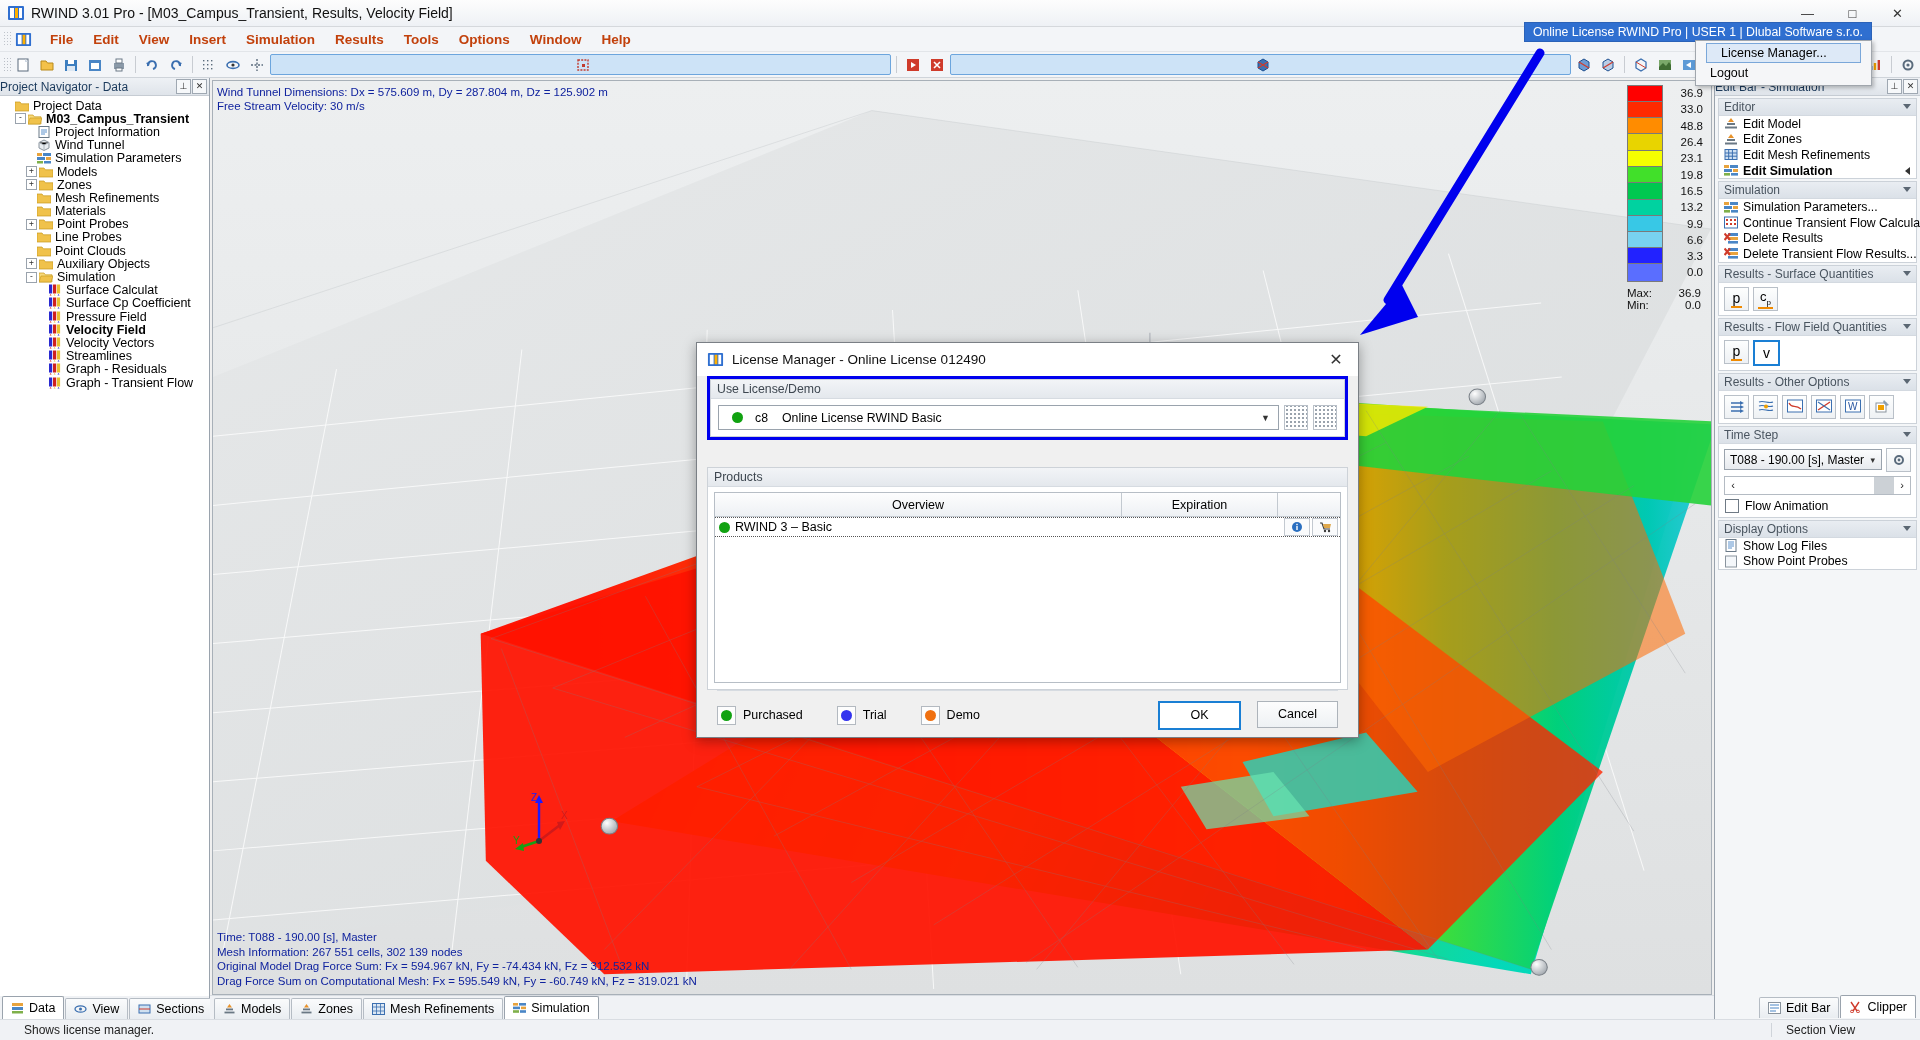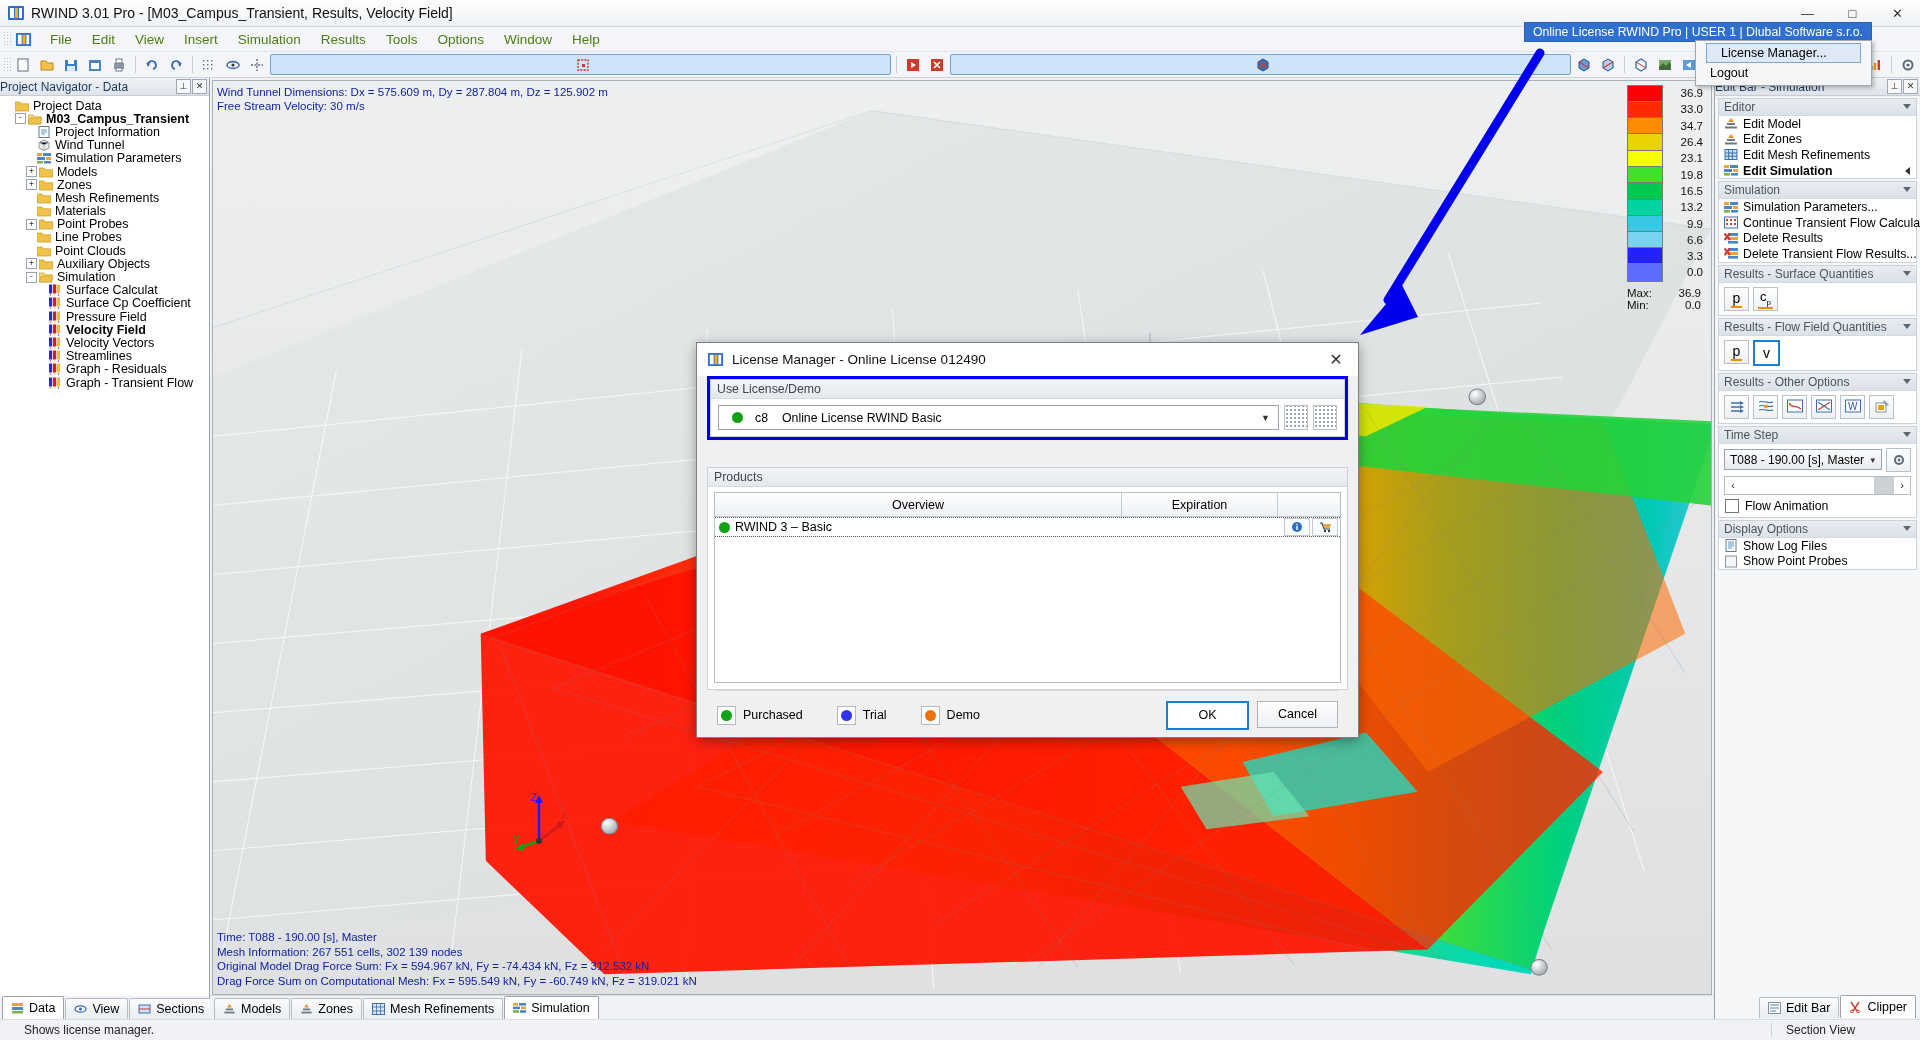--- a/index.html
+++ b/index.html
@@ -19,21 +19,21 @@
   .win-btns{position:absolute;right:0;top:0;height:26px;display:flex;}
   .win-btns div{width:45px;height:26px;display:flex;align-items:center;justify-content:center;
     font-size:13px;color:#333;}
 
   
   .menubar{height:24px;background:#f3f5f8;display:flex;align-items:center;border-bottom:1px solid #e2e5e9;flex:none;position:relative;}
   .menubar .grip{width:8px;height:16px;margin-left:3px;
     background-image:radial-gradient(#b9bec6 40%, transparent 41%);
     background-size:3px 3px;opacity:.9;}
   .menubar .m-icon{width:17px;height:17px;margin:0 8px 0 4px;}
-  .menubar a{padding:3px 10px;font-size:13.5px;color:#4d7c0f;text-decoration:none;white-space:nowrap;}
+  .menubar a{padding:3px 10px;font-size:13.5px;color:#c2410c;text-decoration:none;white-space:nowrap;font-weight:bold;}
 
   
   .toolbar{height:25px;background:#f3f5f8;display:flex;align-items:center;border-bottom:1px solid #cfd4da;flex:none;}
   .toolbar .grip{width:8px;height:16px;margin-left:3px;
     background-image:radial-gradient(#b9bec6 40%, transparent 41%);background-size:3px 3px;}
   .tbtn{width:20px;height:20px;margin:0 1px;display:flex;align-items:center;justify-content:center;border:1px solid transparent;border-radius:2px;}
   .tbtn.sel{border:1px solid #6ca5dd;background:#cde3f7;}
   .tsep{width:1px;height:17px;background:#c8ccd2;margin:0 4px;}
 
   
@@ -152,21 +152,21 @@
   .tr{height:18px;display:flex;align-items:center;border-bottom:1px dotted #555;border-top:1px dotted #555;}
   .tr .cell1{flex:1;display:flex;align-items:center;padding-left:4px;font-size:12.5px;border-right:1px solid transparent;}
   .tr .dot{width:11px;height:11px;border-radius:50%;margin-right:5px;flex:none;}
   .tr .cellacts{width:62px;display:flex;align-items:center;justify-content:flex-end;gap:2px;padding-right:2px;}
   .actbtn{width:24px;height:16px;border:1px solid #c3c9d0;background:#fafbfc;display:flex;align-items:center;justify-content:center;font-size:10px;}
   .dlgfoot{height:44px;display:flex;align-items:center;border-top:1px solid #d6dbe1;margin:0 10px;padding-top:2px;flex:none;}
   .legitem{display:flex;align-items:center;margin-right:34px;font-size:12.5px;}
   .legitem .box{width:17px;height:17px;border:1px solid #b3b9c0;background:#fdfdfd;display:flex;align-items:center;justify-content:center;margin-right:7px;}
   .legitem .box i{width:11px;height:11px;border-radius:50%;display:block;}
   .dbtn{width:79px;height:25px;border:1px solid #adb3ba;background:linear-gradient(#fdfdfd,#eef1f4);
-        display:flex;align-items:center;justify-content:center;font-size:12.5px;margin-left:8px;}
+        display:flex;align-items:center;justify-content:center;font-size:12.5px;margin-left:16px;}
   .dbtn.def{border:2px solid #1a7fd4;background:#fff;}
 
   
   .arrow{position:absolute;left:1340px;top:45px;width:250px;height:300px;z-index:50;pointer-events:none;}
 </style>
 </head>
 <body>
 
 <div class="app">
 
@@ -810,21 +810,21 @@
               <div class="row">
                 <span class="sw" style="background: rgb(255, 0, 0);"></span>
                 <span class="val">36.9</span>
               </div>
               <div class="row">
                 <span class="sw" style="background: rgb(255, 42, 0);"></span>
                 <span class="val">33.0</span>
               </div>
               <div class="row">
                 <span class="sw" style="background: rgb(255, 140, 0);"></span>
-                <span class="val">34.7</span>
+                <span class="val">48.8</span>
               </div>
               <div class="row">
                 <span class="sw" style="background: rgb(232, 212, 0);"></span>
                 <span class="val">26.4</span>
               </div>
               <div class="row">
                 <span class="sw" style="background: rgb(246, 255, 0);"></span>
                 <span class="val">23.1</span>
               </div>
               <div class="row">

